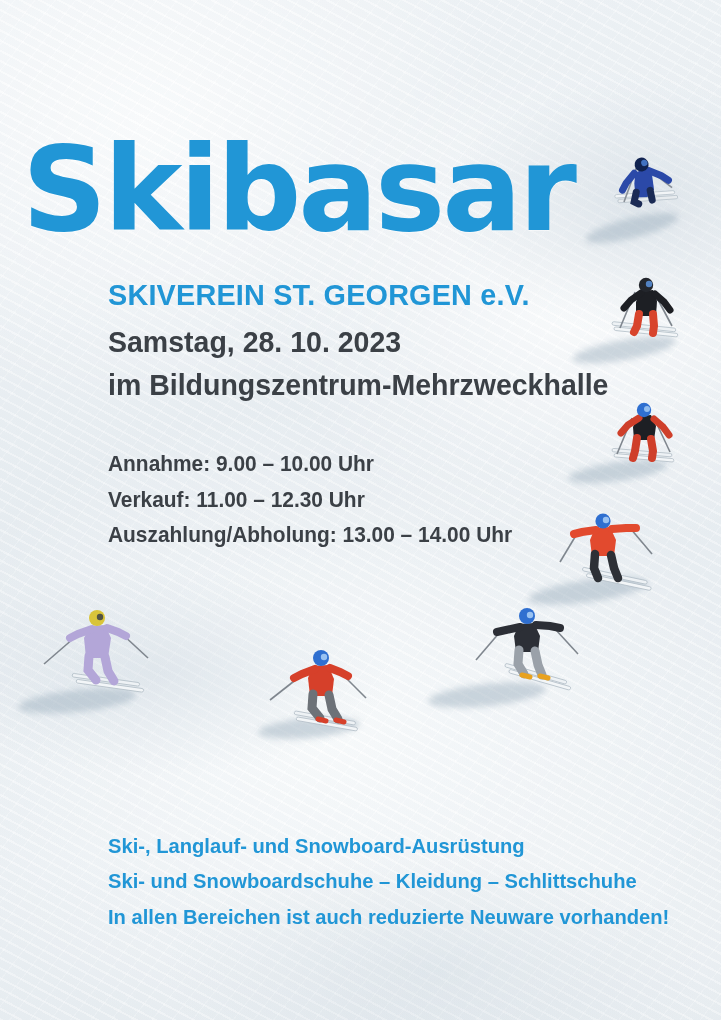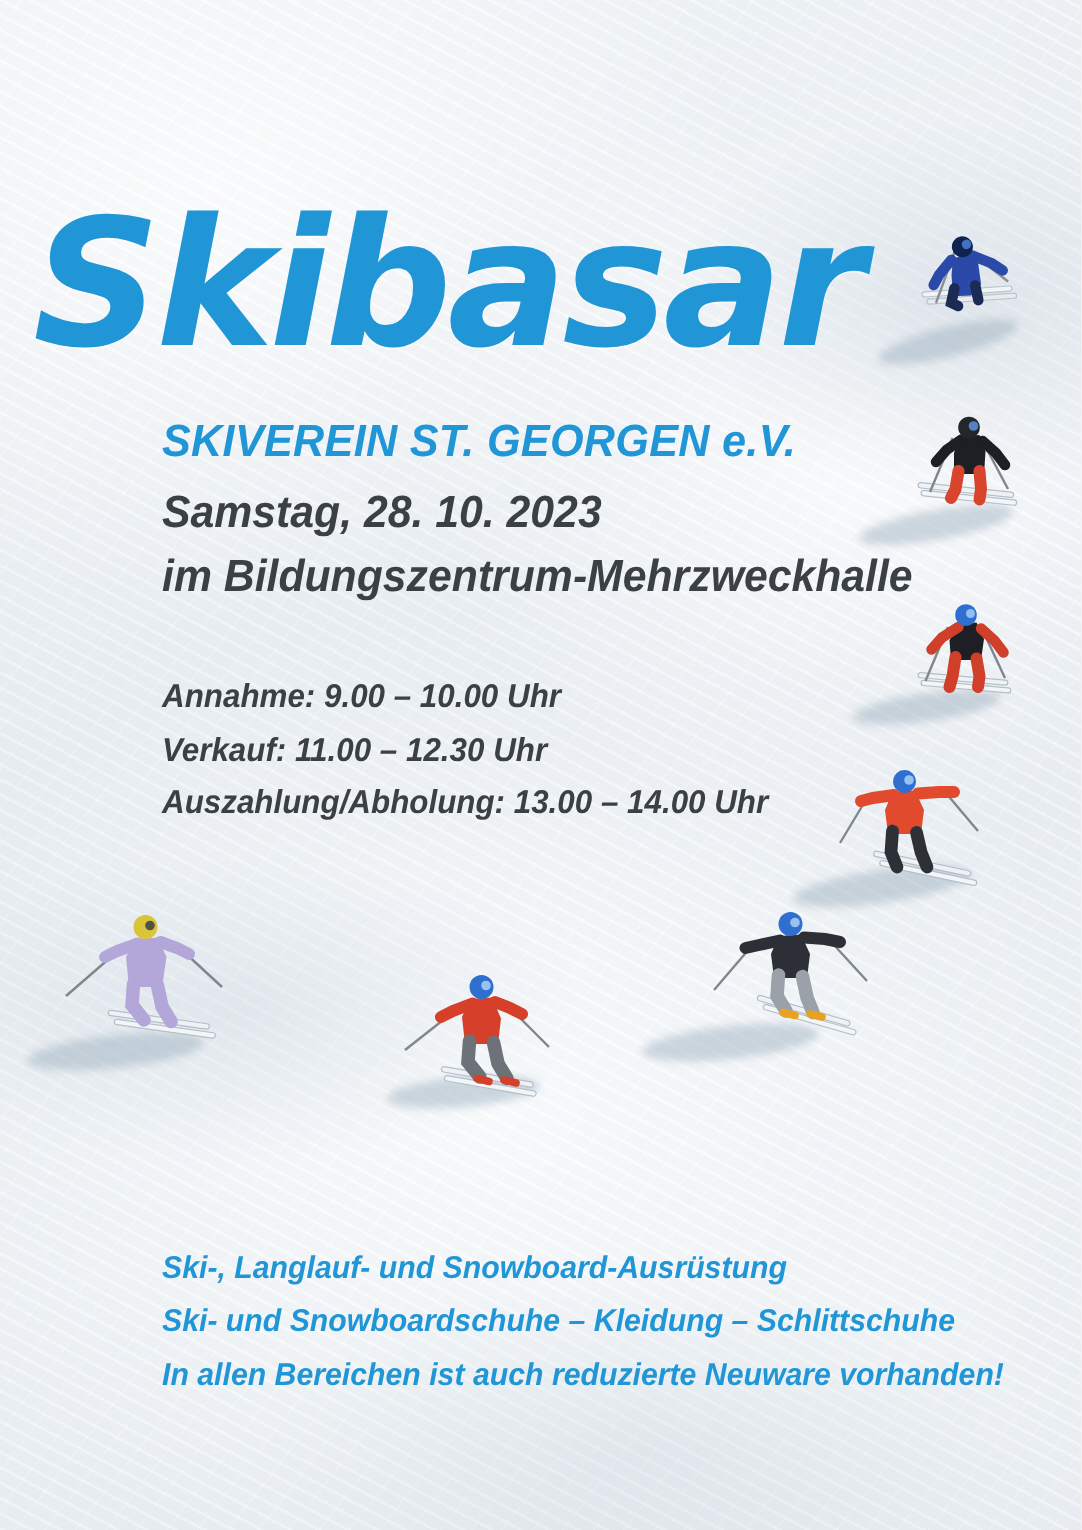--- a/index.html
+++ b/index.html
@@ -48,21 +48,20 @@
     background:
       radial-gradient(ellipse 38% 18% at 88% 20%, rgba(176,192,205,0.30) 0%, rgba(176,192,205,0) 70%),
       radial-gradient(ellipse 45% 14% at 22% 66%, rgba(178,194,208,0.26) 0%, rgba(178,194,208,0) 72%),
       radial-gradient(ellipse 52% 16% at 60% 95%, rgba(180,196,208,0.22) 0%, rgba(180,196,208,0) 72%);
   }
 
   
   .content {
     position: absolute;
     inset: 0;
-    font-style: italic;
   }
 
   .title {
     position: absolute;
     left: 22px;
     top: 130px;
     font-size: 118px;
     line-height: 1;
     font-weight: 700;
     letter-spacing: -3px;

